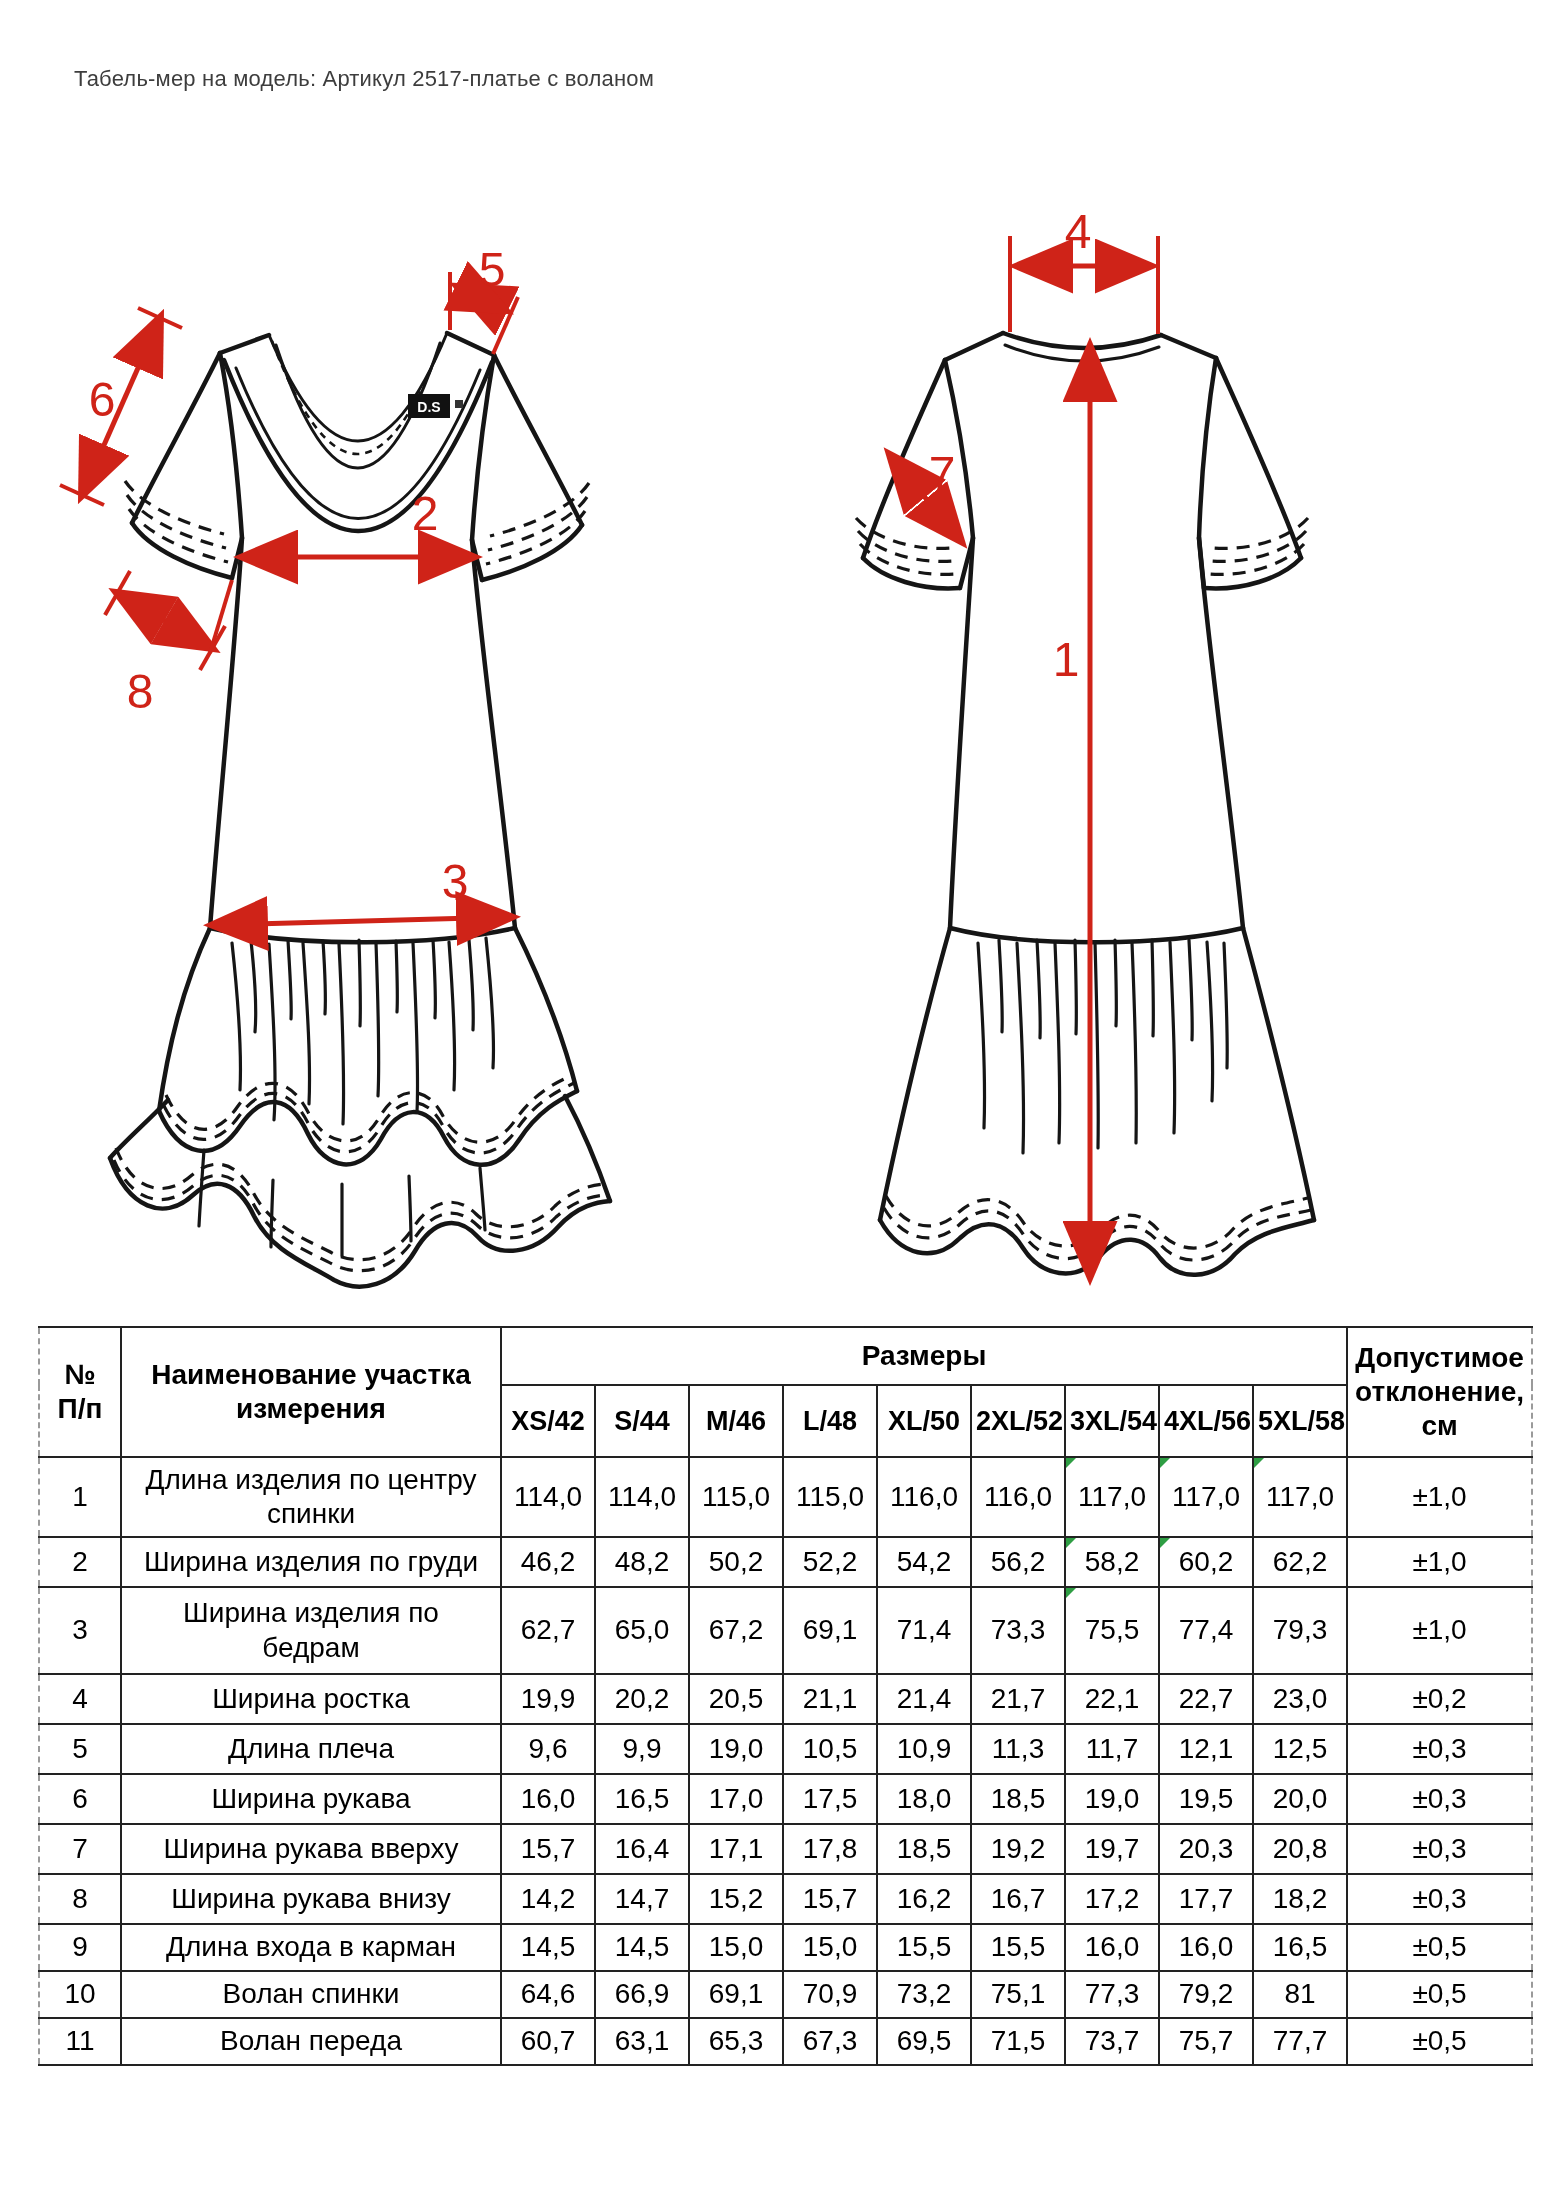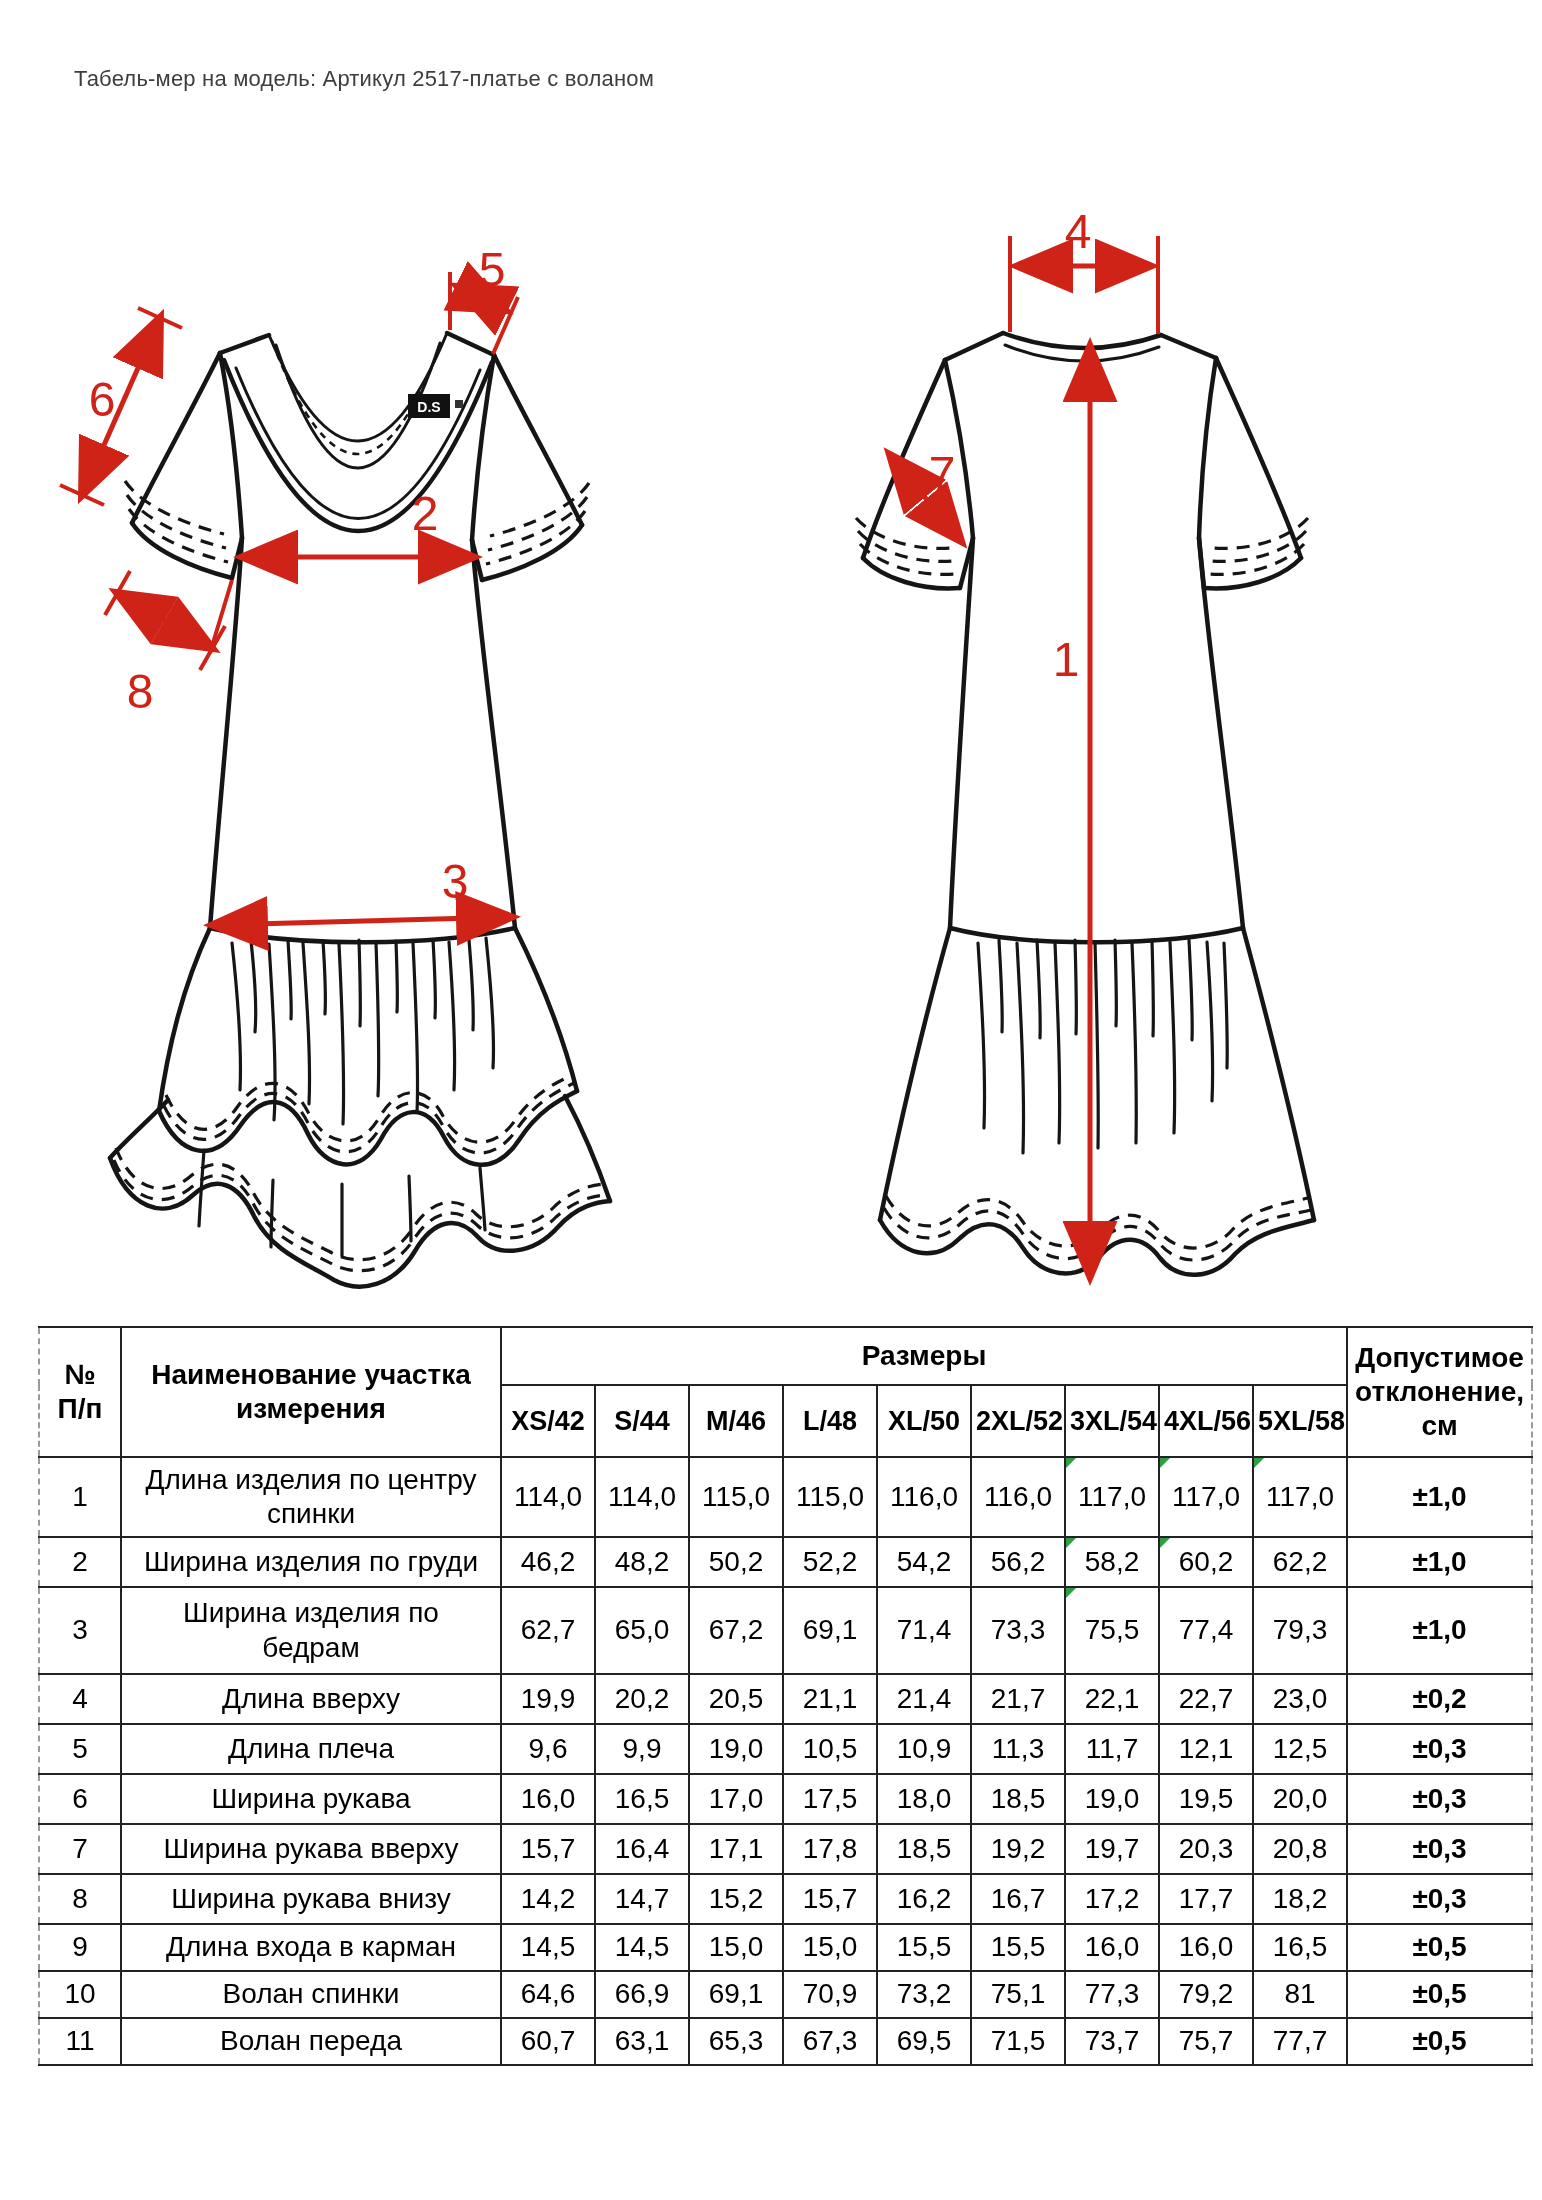--- a/index.html
+++ b/index.html
@@ -38,21 +38,21 @@
   .tbl th{font-weight:bold;}
   .tbl .pre{white-space:pre-line;}
   .hr1{height:58px;}
   .hr2{height:72px;margin-top:44px;}
   .hr2 th{font-size:27px;}
   tbody tr{height:50px;}
   tbody tr.tall1{height:80px;}
   tbody tr.tall2{height:87px;}
   tbody tr.short{height:47px;}
   .c-name{text-align:left;padding-left:10px;}
-  .c-tol{font-weight:bold;font-size:30px;}
+  .c-tol{font-weight:normal;font-size:30px;}
   .c-tolhdr{font-size:28px;}
   .c-numhdr,.c-num{border-left:2px dashed #9a9a9a !important;}
   .c-tolhdr,.c-tol{border-right:2px dashed #9a9a9a !important;}
   .gc::before{
     content:"";position:absolute;left:0;top:0;width:0;height:0;
     border-top:10px solid var(--gc);border-right:10px solid transparent;
   }
 </style>
 </head>
 <body>
@@ -307,21 +307,21 @@
           <td class="c-val">69,1</td>
           <td class="c-val">71,4</td>
           <td class="c-val">73,3</td>
           <td class="c-val gc">75,5</td>
           <td class="c-val">77,4</td>
           <td class="c-val">79,3</td>
           <td class="c-tol">±1,0</td>
   </tr>
         <tr>
     <td class="c-num">4</td>
-    <td class="c-name pre">Длина вверху</td>
+    <td class="c-name pre">Ширина ростка</td>
     <td class="c-val">19,9</td>
           <td class="c-val">20,2</td>
           <td class="c-val">20,5</td>
           <td class="c-val">21,1</td>
           <td class="c-val">21,4</td>
           <td class="c-val">21,7</td>
           <td class="c-val">22,1</td>
           <td class="c-val">22,7</td>
           <td class="c-val">23,0</td>
           <td class="c-tol">±0,2</td>

